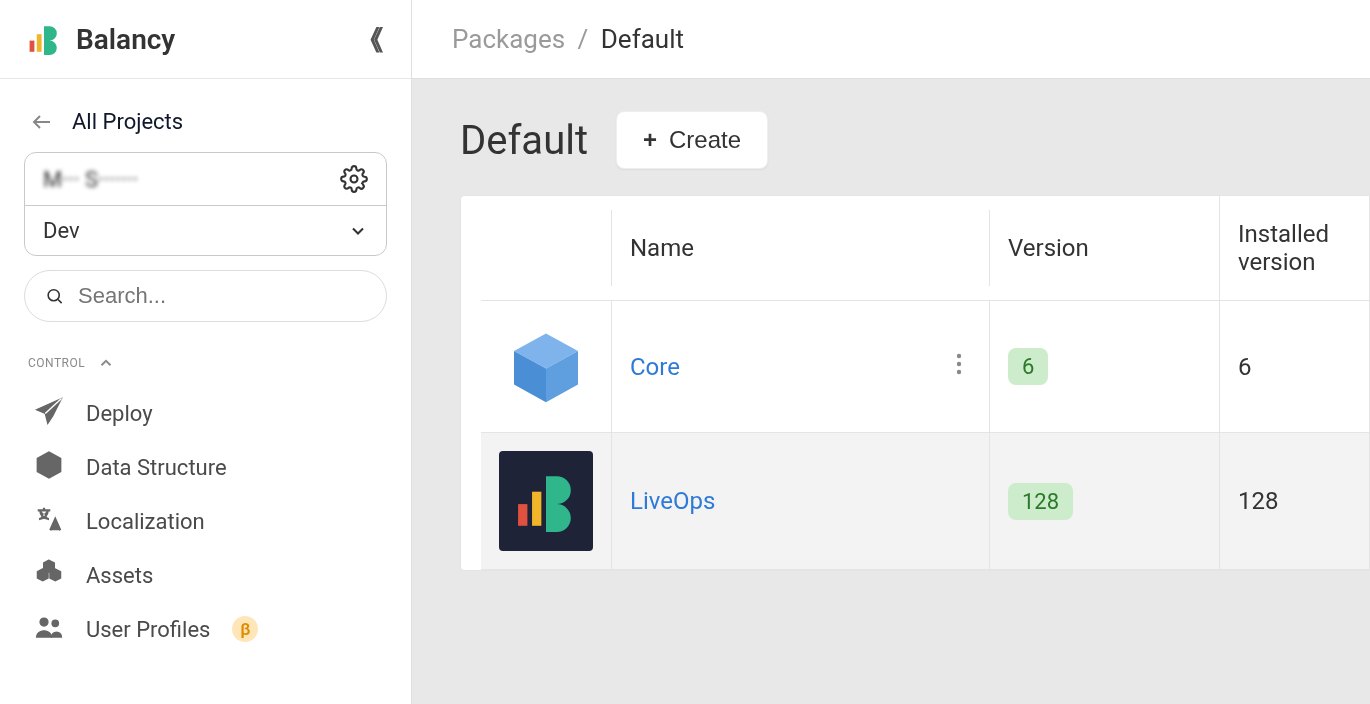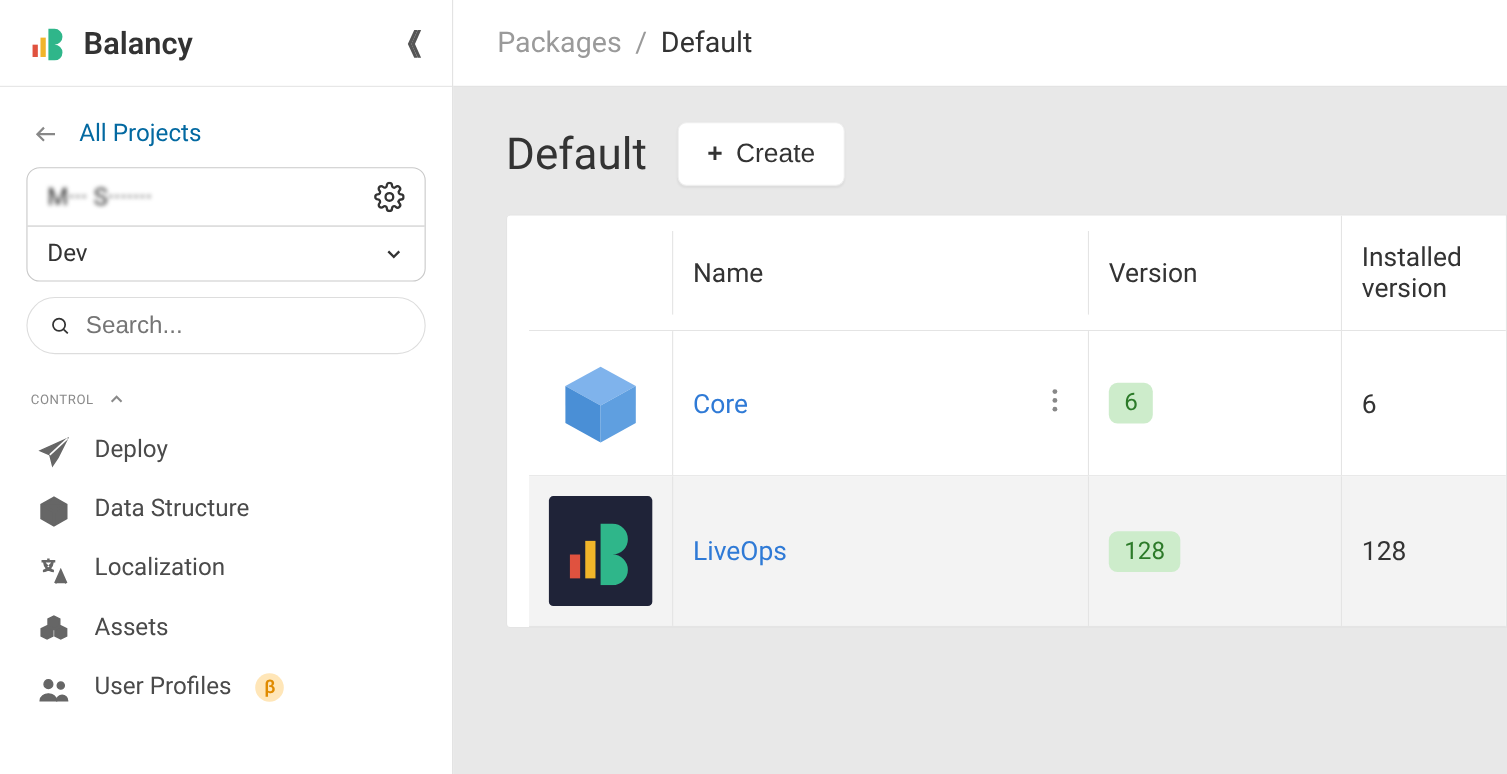--- a/index.html
+++ b/index.html
@@ -53,21 +53,21 @@
   }
 
   .sidebar-body {
     padding: 18px 24px;
   }
   .all-projects {
     display: flex;
     align-items: center;
     gap: 18px;
     font-size: 22px;
-    color: #0369a1;
+    color: #0f172a;
     padding: 12px 6px 18px 6px;
     cursor: pointer;
   }
   .arrow-left {
     width: 24px;
     height: 24px;
     stroke: #888;
   }
 
   .project-box {
@@ -134,21 +134,21 @@
     letter-spacing: .5px;
     padding: 8px 4px 12px 4px;
     cursor:pointer;
   }
   .chevron-up-sm {
     width:18px;height:18px;stroke:#8a8a8a;
   }
 
   .nav-item {
     display:flex;
-    align-items:flex-start;
+    align-items:flex-end;
     gap: 22px;
     padding: 12px 10px;
     font-size: 22px;
     color:#4a4a4a;
     cursor:pointer;
   }
   .nav-item .nav-icon {
     width:30px;height:30px;
     color:#666;
     fill:#666;

